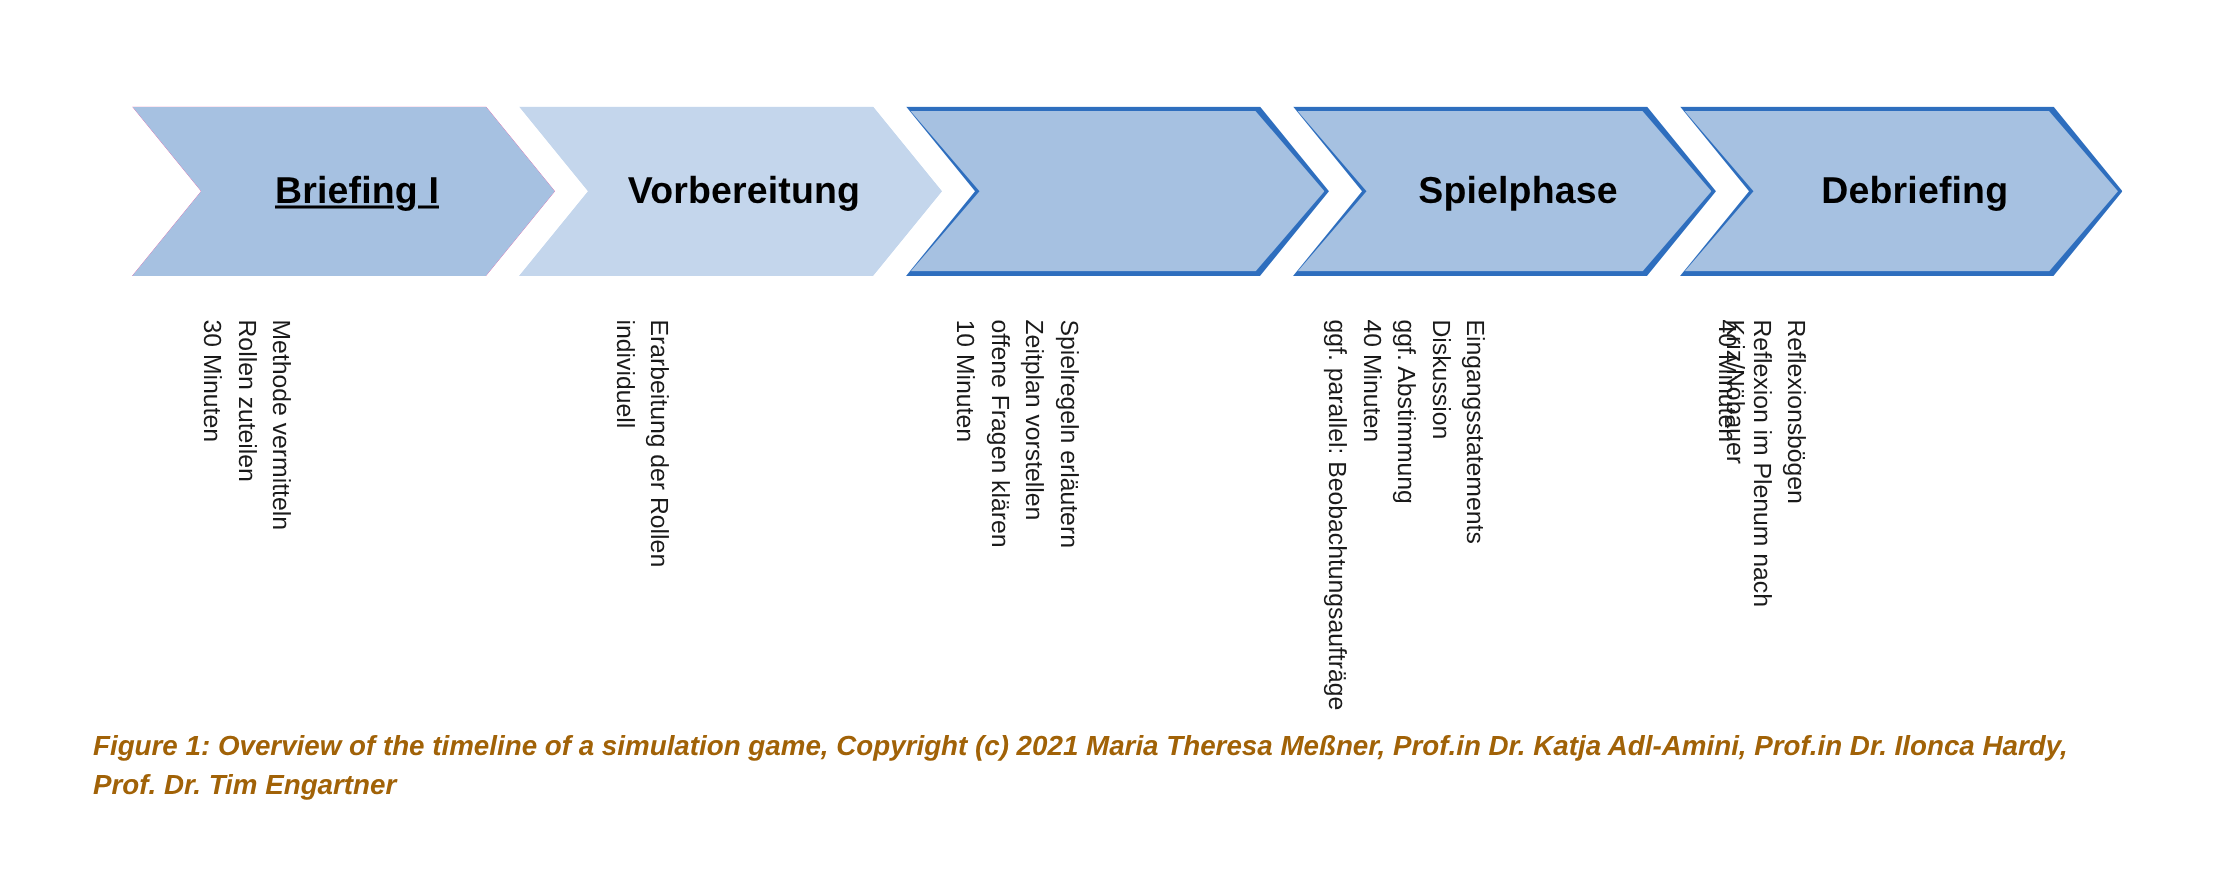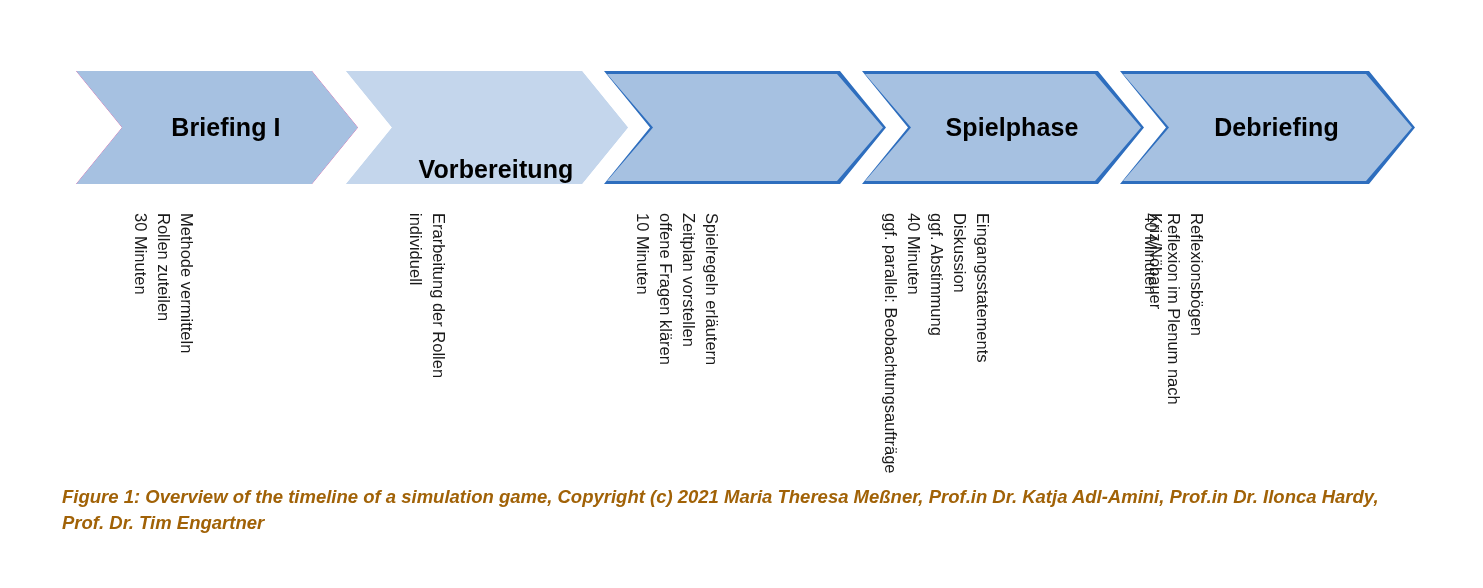--- a/index.html
+++ b/index.html
@@ -101,25 +101,25 @@
     color: #a16207;
     font-family: "Liberation Sans", sans-serif;
   }
 </style>
 </head>
 <body>
 
 <div id="figure-root">
 
   <div id="chevron-band">
-      <div class="chevron" style="left: 76px; width: 282px; background: #ec4899;">
+      <div class="chevron" style="left: 88px; width: 282px; background: #ec4899; text-decoration: underline;">
         <div class="chev-inner" style="background: rgb(166, 193, 225);"></div>
         <span class="chev-label">Briefing I</span>
       </div>
-      <div class="chevron" style="left: 346px; width: 282px; background: rgb(196, 214, 236); align-items: flex-end;">
+      <div class="chevron" style="left: 346px; width: 282px; background: rgb(196, 214, 236);">
         <div class="chev-inner" style="background: rgb(196, 214, 236);"></div>
         <span class="chev-label">Vorbereitung</span>
       </div>
       <div class="chevron bordered" style="left: 604px; width: 282px; background: rgb(46, 110, 190);">
         <div class="chev-inner" style="background: rgb(166, 193, 225);"></div>
       </div>
       <div class="chevron bordered" style="left: 862px; width: 282px; background: rgb(46, 110, 190);">
         <div class="chev-inner" style="background: rgb(166, 193, 225);"></div>
         <span class="chev-label">Spielphase</span>
       </div>

